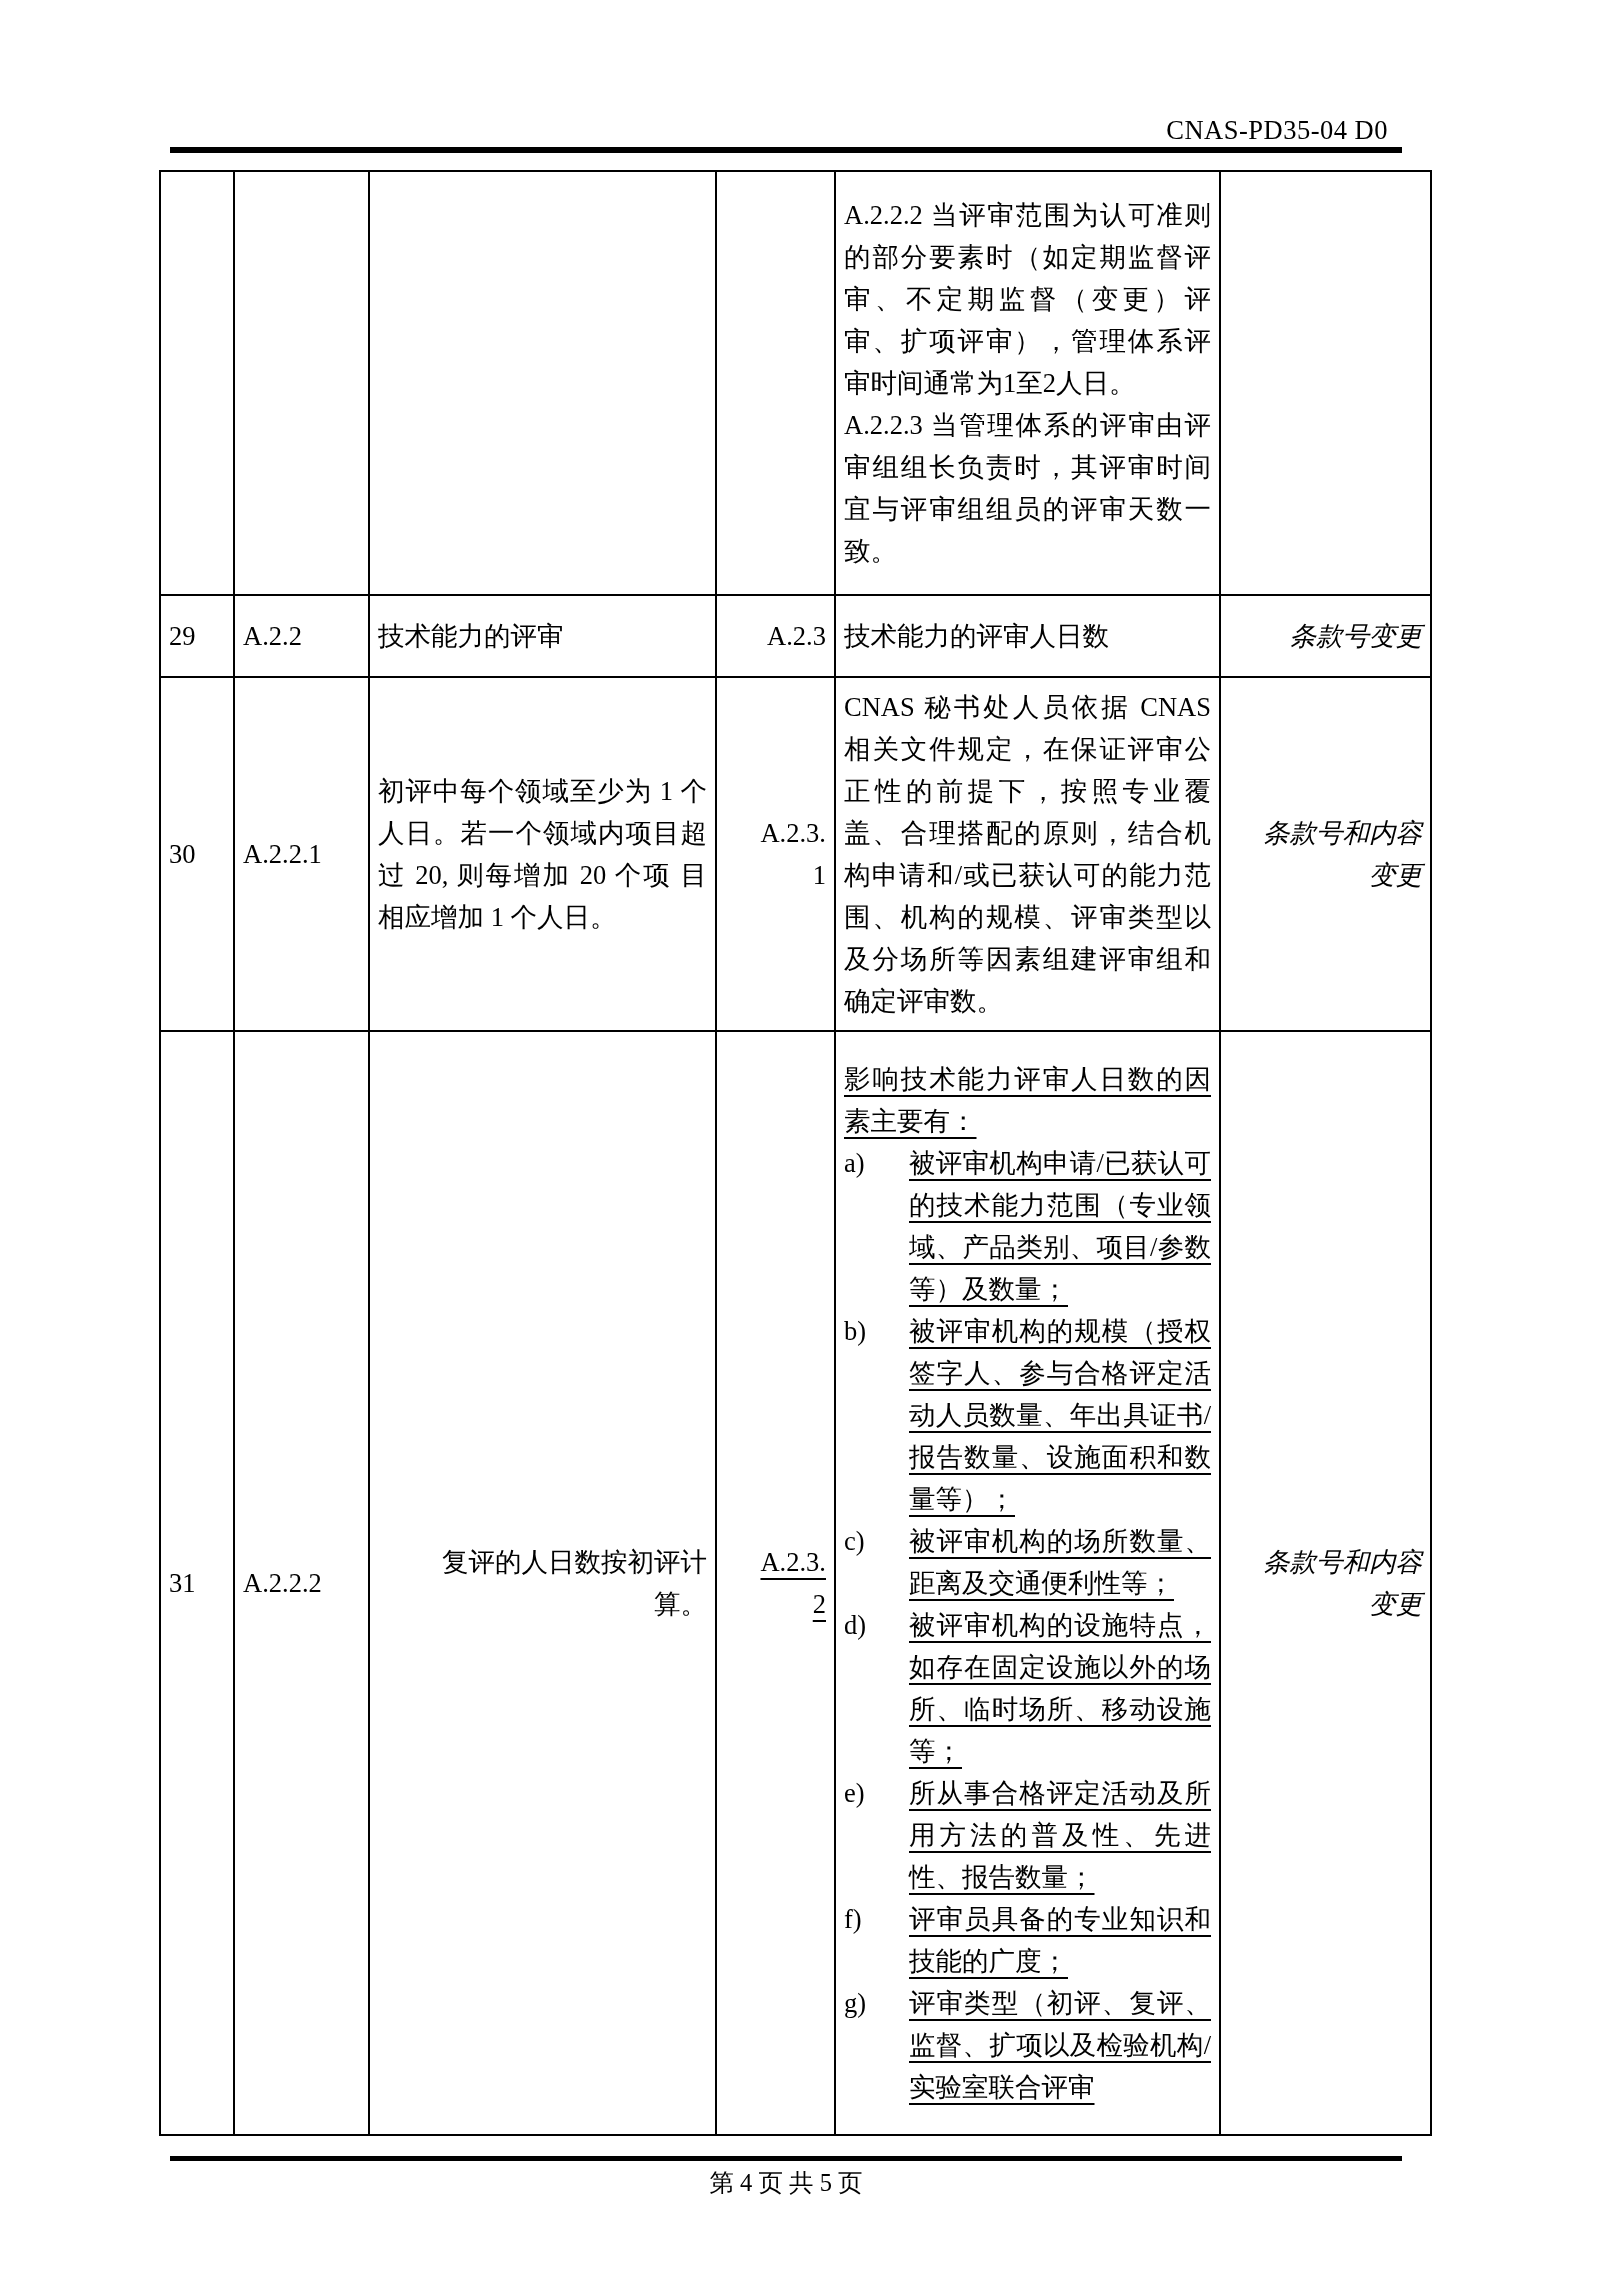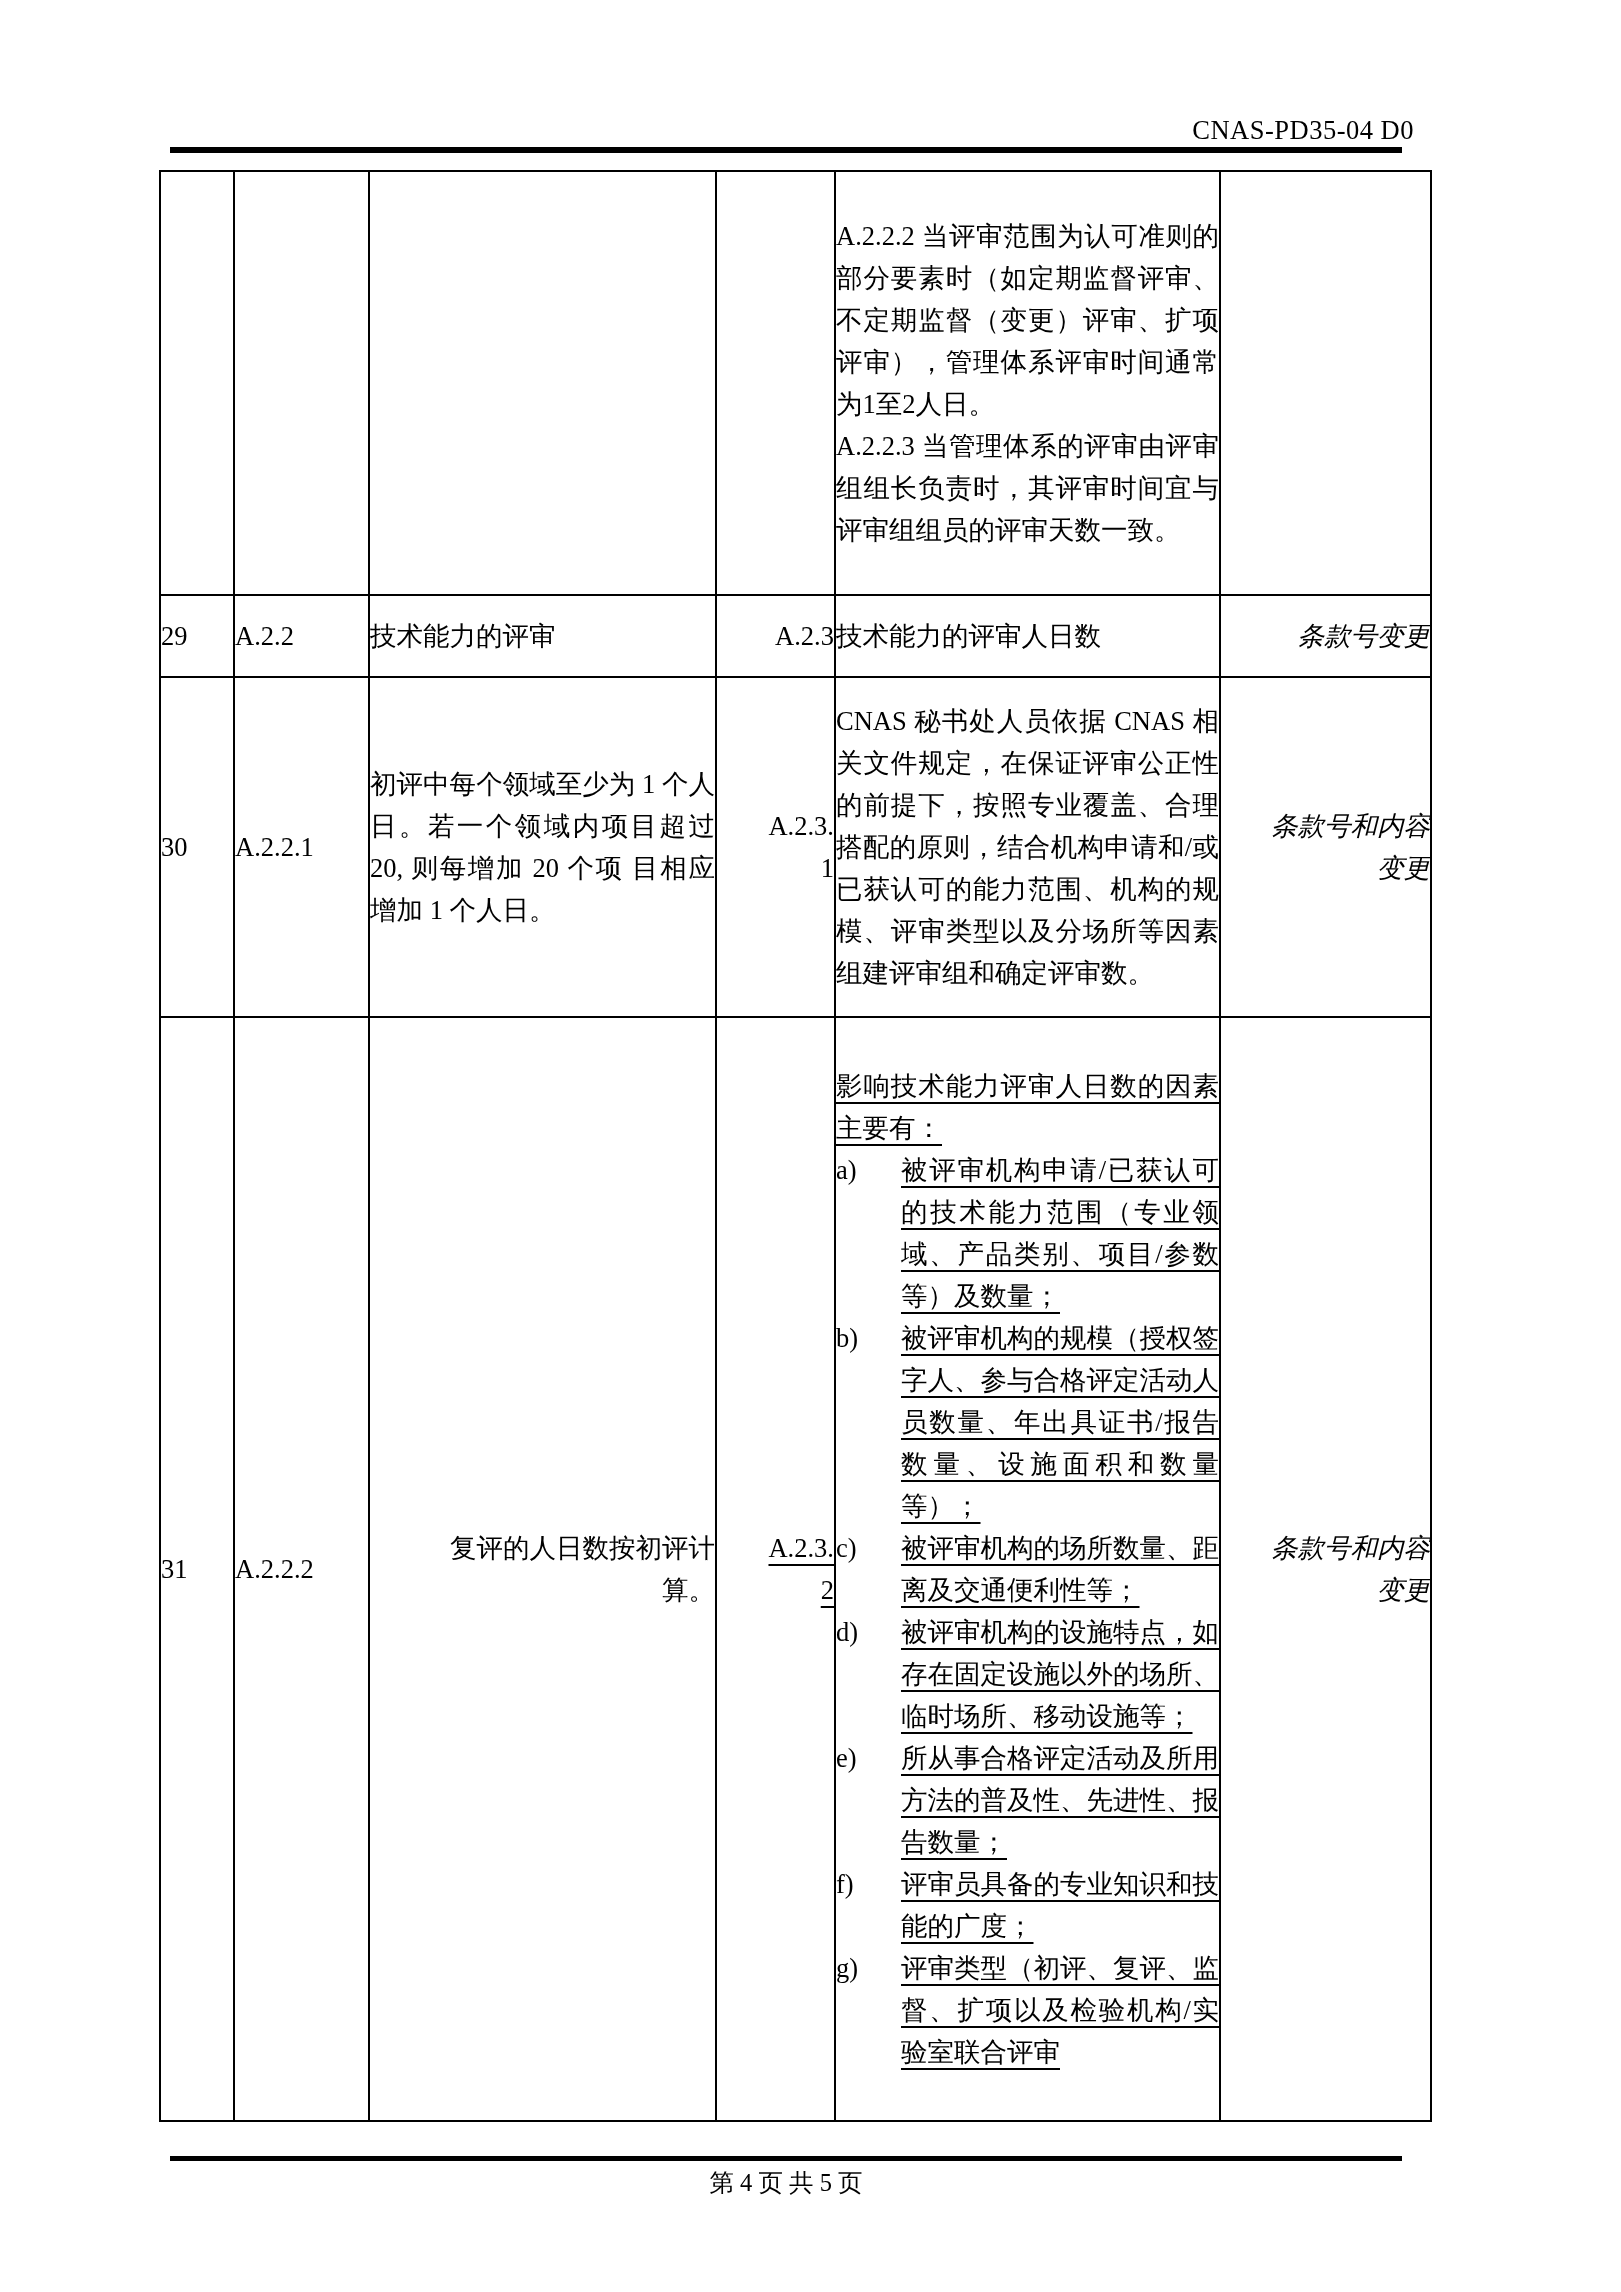--- a/index.html
+++ b/index.html
@@ -2,38 +2,38 @@
 <html><head>
 <meta charset="utf-8">
 <style>
   html,body{margin:0;padding:0;background:#ffffff;}
   .page{
     position:relative;width:1621px;height:2293px;background:#ffffff;
     font-family:"Liberation Serif","DejaVu Serif",serif;color:#000;
     overflow:hidden;
   }
   .doc-code{
-    position:absolute;top:116px;left:182px;width:1232px;
+    position:absolute;top:116px;left:156px;width:1232px;
     text-align:right;font-size:26.5px;line-height:29px;letter-spacing:0.5px;
   }
   .rule{position:absolute;left:170px;width:1232px;background:#000;}
   .rule-header{top:147px;height:5.9px;}
   .rule-footer{top:2156px;height:4.9px;}
   .page-num{
     position:absolute;top:2168px;left:170px;width:1232px;
     text-align:center;font-size:24.5px;line-height:29px;
   }
   table.cmp{
     position:absolute;left:159px;top:170px;width:1270px;
     border-collapse:collapse;table-layout:fixed;
   }
   table.cmp td{
     border:2.9px solid #000;
     font-size:26.5px;line-height:42px;
-    padding:0;vertical-align:middle;overflow:hidden;
+    padding:8px;vertical-align:middle;overflow:hidden;
   }
   td.c-num{text-align:left;}
   td.c-clause{padding-left:9.8px;text-align:left;}
   td.c-oldtext{padding:11.8px 23.5px;text-align:justify;}
   td.c-oldtext-top{vertical-align:top;padding-top:27.4px;}
   td.c-oldtext-mid{vertical-align:middle;white-space:pre-line;text-align:right;padding:0 11.8px;}
   td.c-newclause{padding-left:11.8px;text-align:right;white-space:pre-line;}
   td.c-newtext{vertical-align:top;padding:11.8px 29px 11.8px 11.8px;text-align:justify;}
   td.c-newtext-mid{vertical-align:middle;padding-left:11.8px;text-align:left;}
   td.c-change{text-align:right;white-space:pre-line;font-style:italic;}

